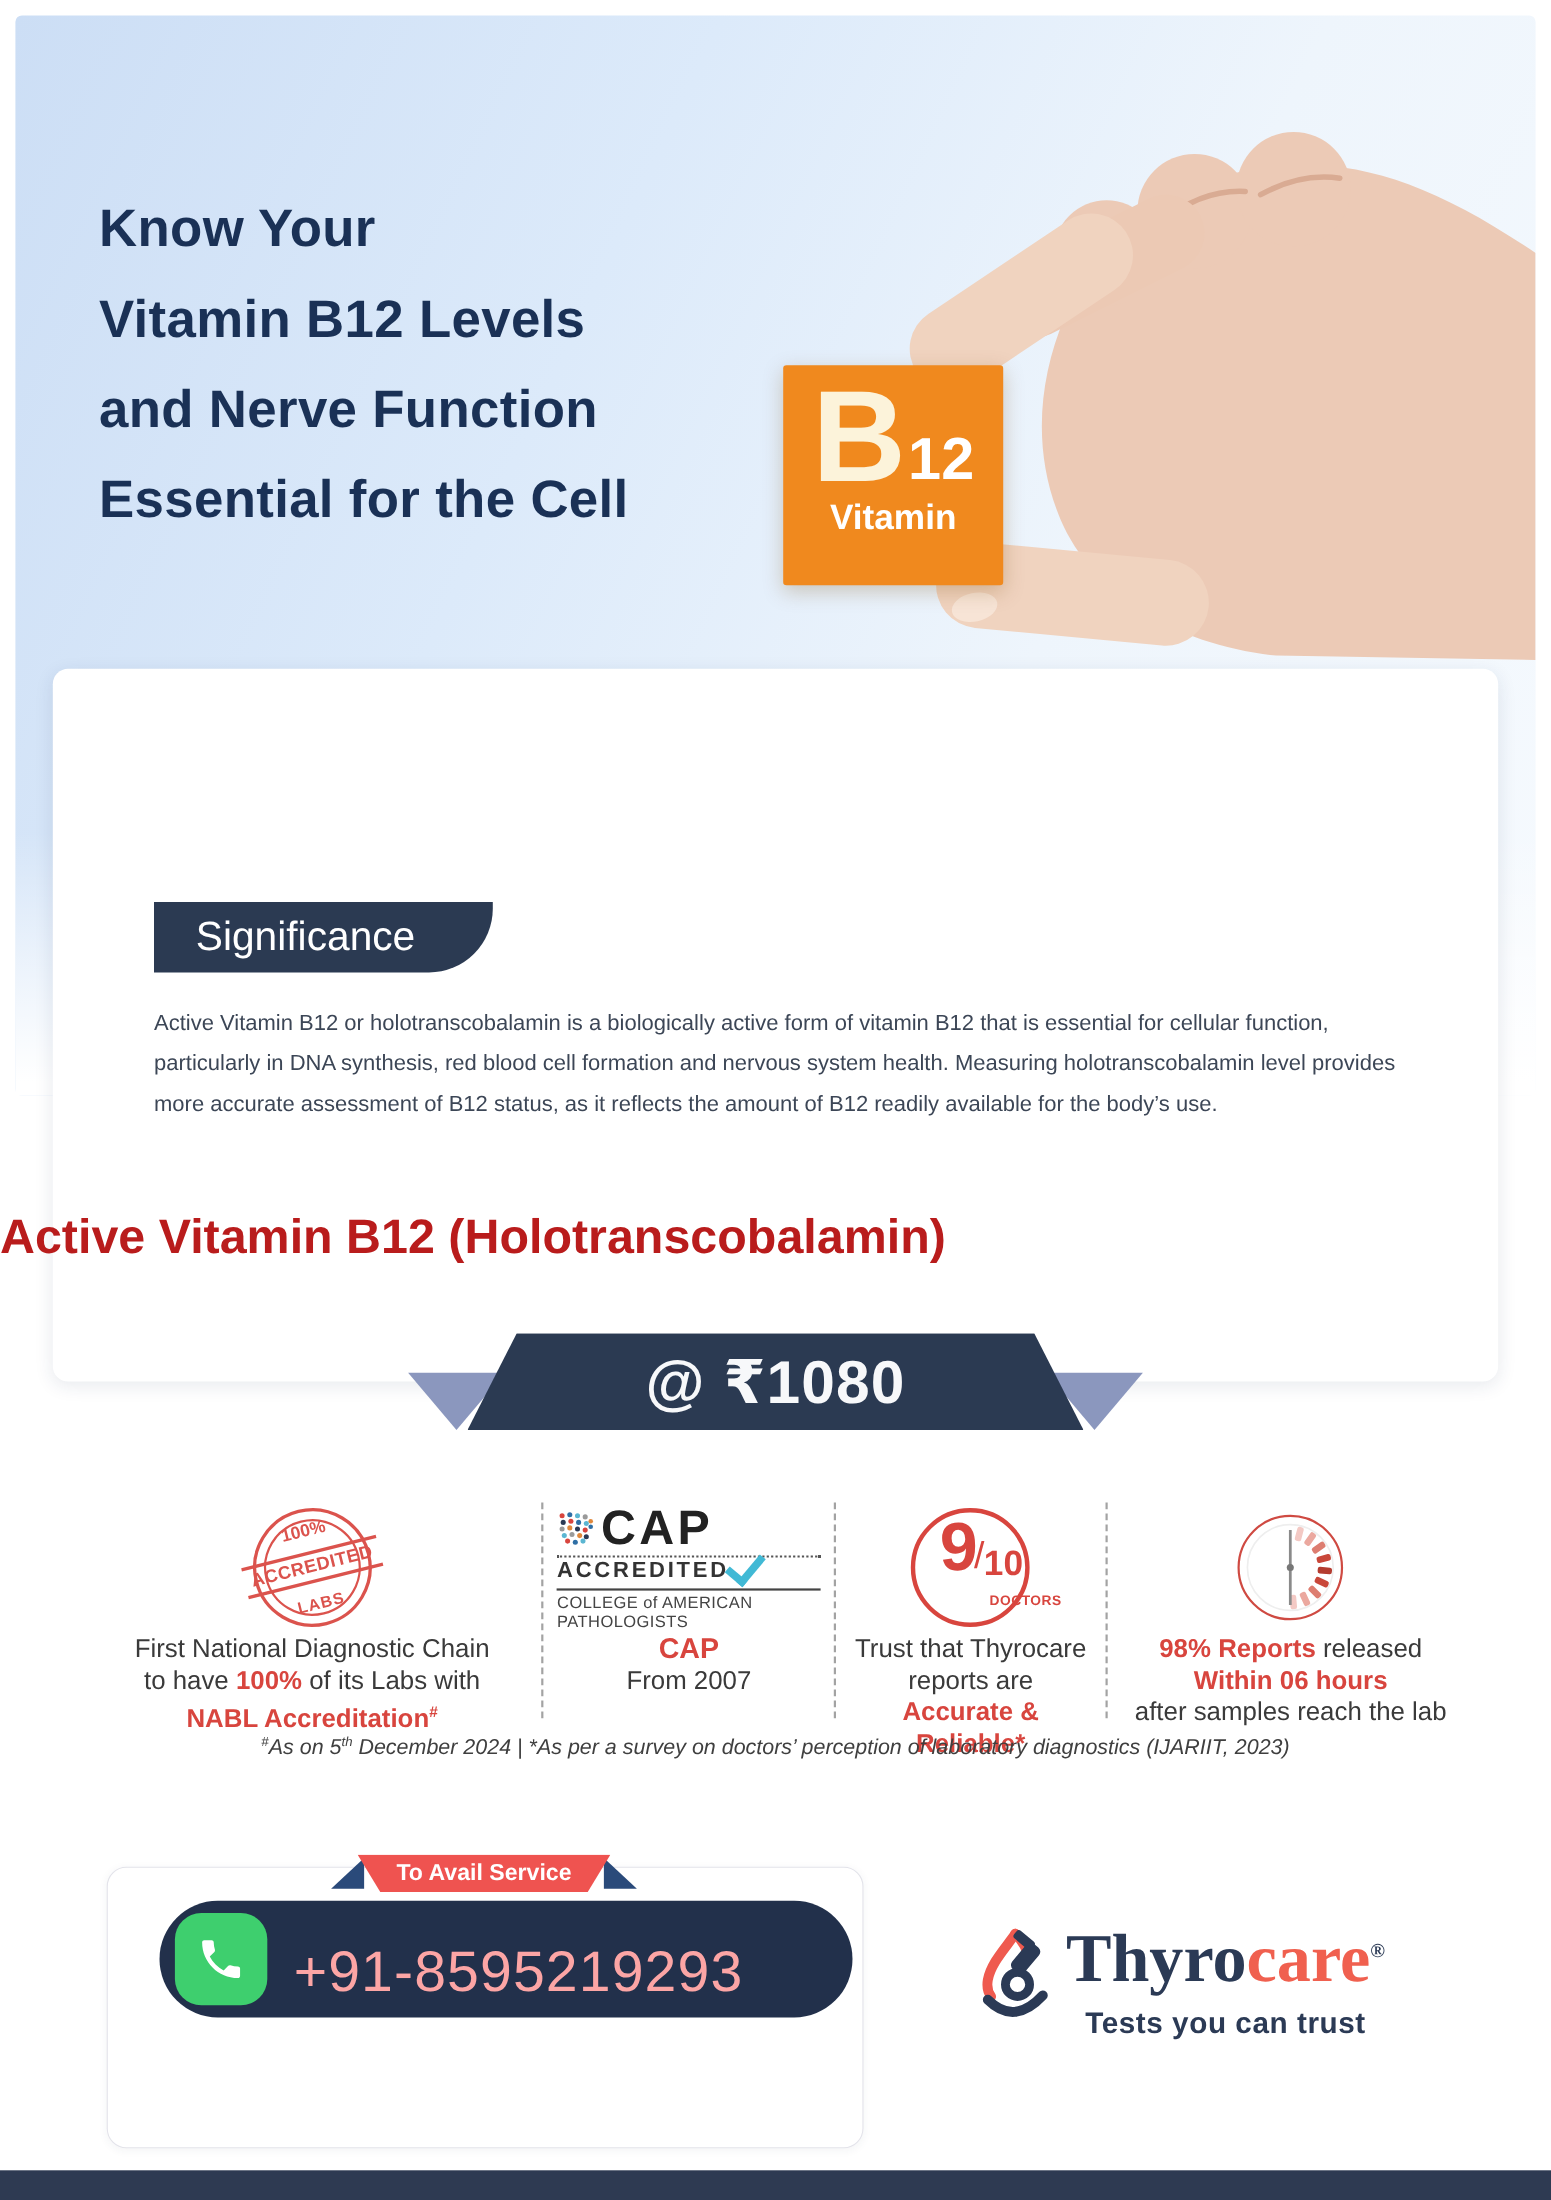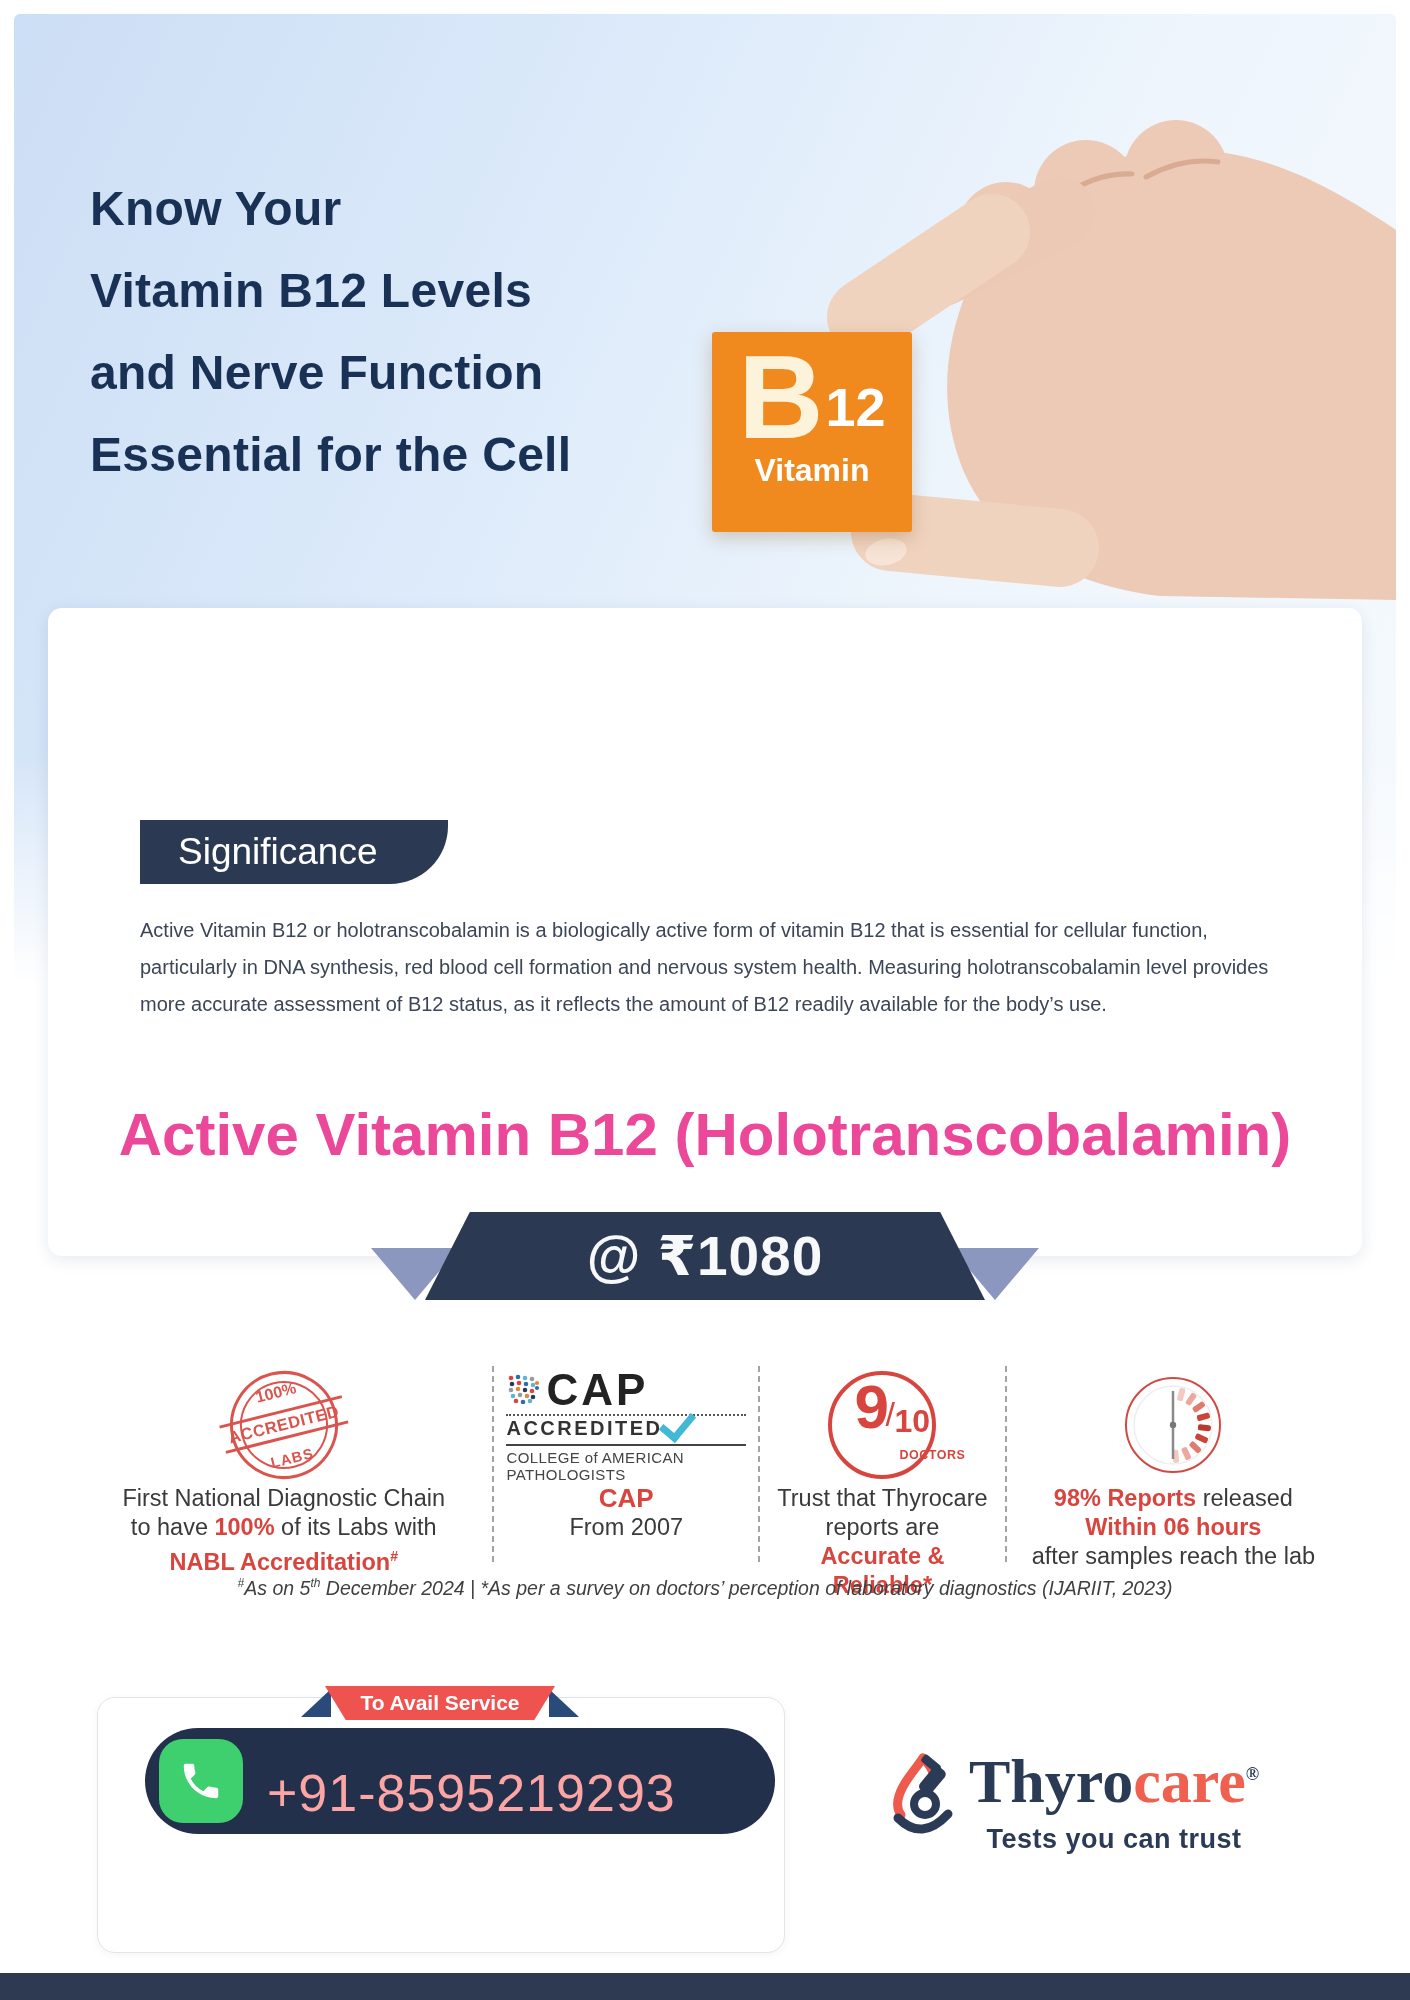--- a/index.html
+++ b/index.html
@@ -11,33 +11,33 @@
         background:linear-gradient(115deg,#ccdef5 0%,#dceafa 35%,#eef5fc 65%,#f6fafe 100%);z-index:1;}
   .hero:after{content:"";position:absolute;left:0;right:0;bottom:0;height:240px;
         background:linear-gradient(to bottom,rgba(255,255,255,0),#ffffff 95%);}
   .headline{position:absolute;left:90px;top:168px;z-index:3;color:#1a3156;font-weight:700;
         font-size:48px;line-height:82px;letter-spacing:.3px;}
   .hand-svg{position:absolute;left:640px;top:80px;z-index:2;}
   .tile{position:absolute;left:712px;top:332px;width:200px;height:200px;background:#f0891e;
         border-radius:3px;z-index:3;box-shadow:0 6px 18px rgba(120,70,0,.25);}
   .tile-main{display:flex;align-items:flex-end;justify-content:center;margin-top:14px;}
   .tile-b{font-size:118px;line-height:.88;font-weight:700;color:#fcf3da;}
-  .tile-12{font-size:54px;font-weight:700;color:#ffffff;margin-bottom:12px;margin-left:2px;}
+  .tile-12{font-size:54px;font-weight:700;color:#ffffff;margin-bottom:2px;margin-left:2px;}
   .tile-cap{text-align:center;color:#ffffff;font-weight:600;font-size:32px;margin-top:2px;}
 
   
   .card{position:absolute;left:48px;top:608px;width:1314px;height:648px;background:#ffffff;
         border-radius:14px;box-shadow:0 4px 16px rgba(30,50,90,.10);z-index:5;}
   .sig-badge{position:absolute;left:140px;top:820px;height:64px;width:308px;background:#2b3a52;
         color:#ffffff;font-size:37px;line-height:64px;padding-left:38px;box-sizing:border-box;
         border-radius:0 0 58px 0;z-index:6;}
   .sig-body{position:absolute;left:140px;top:912px;width:1164px;z-index:6;color:#3c4656;
         font-size:20px;line-height:37px;}
-  .test-name{position:absolute;left:0;top:1100px;width:100%;text-align:center;z-index:6;
-        color:#ec4899;font-size:60px;font-weight:700;}
+  .test-name{position:absolute;left:0;top:1100px;width:100%;z-index:6;
+        color:#b91c1c;font-size:44px;font-weight:700;}
 
   
   .price-wrap{position:absolute;left:425px;top:1212px;width:560px;height:88px;z-index:7;}
   .price-wing{position:absolute;top:36px;width:0;height:0;
         border-top:52px solid #8b97be;border-left:44px solid transparent;border-right:44px solid transparent;}
   .price-wing.left{left:-54px;} .price-wing.right{right:-54px;}
   .price-band{position:absolute;inset:0;background:#2b3a52;
         clip-path:polygon(8% 0,92% 0,100% 100%,0 100%);
         color:#f7f8fa;font-size:55px;font-weight:700;text-align:center;line-height:88px;letter-spacing:1px;}
 

